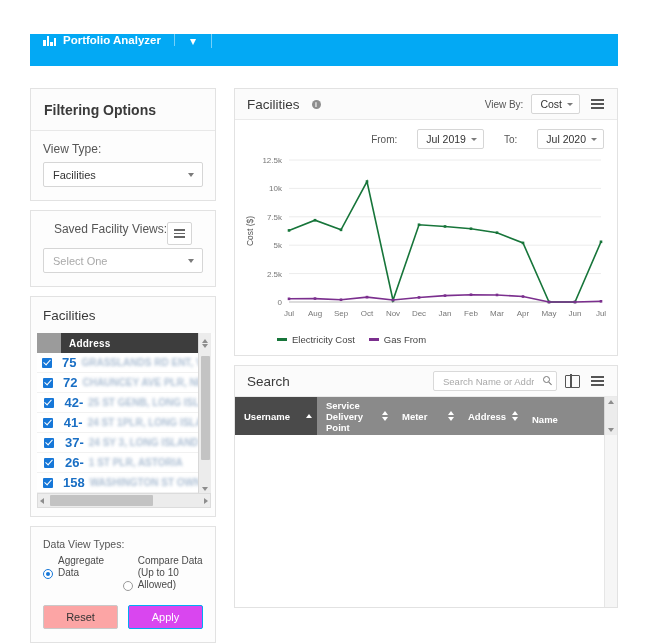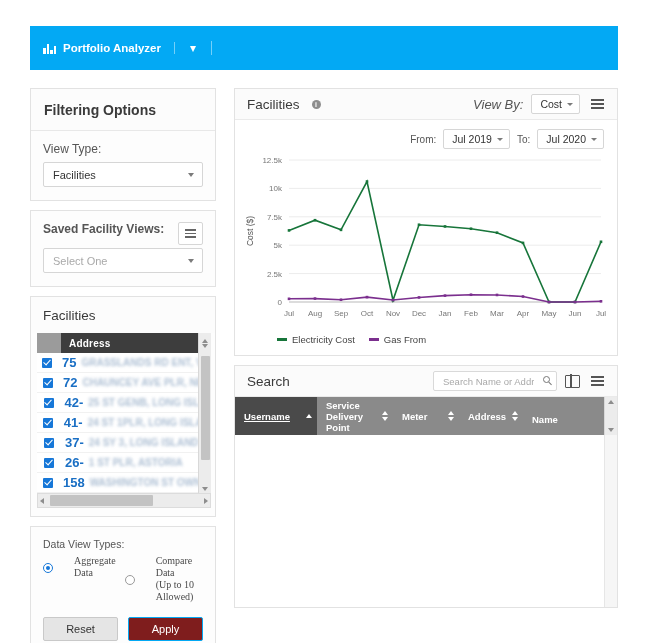--- a/index.html
+++ b/index.html
@@ -6,23 +6,23 @@
   html, body {
     margin: 0; padding: 0;
     background: #ffffff;
     font-family: "Liberation Sans", sans-serif;
     color: #333;
   }
   body { width: 650px; height: 643px; overflow: hidden; position: relative; }
 
   
   .topbar {
-    position: absolute; left: 30px; top: 26px; width: 588px; height: 44px;
+    position: absolute; left: 30px; top: 34px; width: 588px; height: 32px;
     background: #03A9F4;
-    display: flex; align-items: center;
+    display: flex; align-items: flex-start;
   }
   .topbar-brand {
     display: flex; align-items: center; gap: 7px;
     padding: 0 13px;
     color: #ffffff; font-size: 11.5px; font-weight: 600;
     border-right: 1px solid rgba(255,255,255,.45);
   }
   .topbar-caret {
     width: 37px; display: flex; align-items: center; justify-content: center;
     color: #fff; font-size: 12px;
@@ -57,21 +57,21 @@
     border-radius: 2px; display: flex; align-items: center;
     padding: 0 20px 0 9px; font-size: 11px; color: #333;
   }
   .select.placeholder { color: #a9a9a9; }
   .select .car {
     position: absolute; right: 8px; top: 50%; margin-top: -2px;
     width: 0; height: 0; border-left: 3.5px solid transparent;
     border-right: 3.5px solid transparent; border-top: 4px solid #7b7b7b;
   }
 
-  .saved-row { display: flex; align-items: flex-start; justify-content: space-between; font-weight: bold; }
+  .saved-row { display: flex; align-items: flex-start; justify-content: center; }
   .hamb-btn {
     width: 25px; height: 23px; border: 1px solid #d6d6d6; background: #fff;
     border-radius: 2px; display: flex; flex-direction: column;
     align-items: center; justify-content: center; gap: 2px;
   }
   .hamb-btn span { display: block; width: 11px; height: 1.6px; background: #666; }
 
   
   .fac-title {
     font-size: 13.5px; color: #3a3a3a; padding: 11px 12px 10px 12px;
@@ -126,72 +126,72 @@
     display: flex; align-items: center; justify-content: space-between;
     padding: 0 2px; margin: 0 4px 0 6px;
   }
   .hscroll .hthumb { height: 11px; background: #c3c3c3; flex: 0 0 auto; width: 103px; margin-left: 6px; border-radius: 1px; }
   .tri-left  { width:0;height:0;border-top:3.5px solid transparent;border-bottom:3.5px solid transparent;border-right:4px solid #8d8d8d; }
   .tri-right { width:0;height:0;border-top:3.5px solid transparent;border-bottom:3.5px solid transparent;border-left:4px solid #8d8d8d; }
 
   
   .dvt-label { font-size: 10.5px; color: #555; margin-bottom: 5px; }
   .radio-row { display: flex; align-items: flex-start; gap: 9px; }
-  .radio-item { display: flex; align-items: center; gap: 21px; font-family: Liberation Serif, serif; }
+  .radio-item { display: flex; align-items: flex-end; gap: 5px; }
   .radio {
     width: 10px; height: 10px; border-radius: 50%; border: 1px solid #9a9a9a;
     background: #fff; margin-top: 1px; flex: 0 0 auto; position: relative;
   }
   .radio.checked { border-color: #1677d8; }
   .radio.checked:after {
     content: ""; position: absolute; left: 2px; top: 2px; width: 4px; height: 4px;
     border-radius: 50%; background: #1677d8;
   }
   .radio-txt { font-size: 10px; color: #4a4a4a; line-height: 12px; }
   .sub-note { font-size: 10px; color: #4a4a4a; display: block; }
 
   .btn-row { display: flex; gap: 10px; margin-top: 14px; }
   .btn {
     flex: 1; height: 24px; display: flex; align-items: center; justify-content: center;
     font-size: 11px; border-radius: 2px;
   }
-  .btn-reset { background: #e5e5e5; border: 1px solid #c9c9c9; color: #333; }
-  .btn-apply { background: #7f1d1d; border: 1px solid #03A9F4; color: #fff; }
+  .btn-reset { background: #fca5a5; border: 1px solid #c9c9c9; color: #333; }
+  .btn-apply { background: #d946ef; border: 1px solid #03A9F4; color: #fff; }
 
   
   .content { position: absolute; left: 234px; top: 88px; width: 384px; }
   .rcard { background: #fff; border: 1px solid #e2e2e2; margin-bottom: 9px; }
   .rhead {
     height: 31px; background: #fbfbfb; border-bottom: 1px solid #eaeaea;
     display: flex; align-items: center; padding: 0 10px 0 12px; gap: 8px;
   }
   .rhead .rtitle { font-size: 13.5px; color: #3a3a3a; }
   .info-ico {
     width: 9px; height: 9px; border-radius: 50%; background: #8d8d8d;
     color: #fff; font-size: 7px; line-height: 9px; text-align: center;
     margin-left: 4px; font-weight: bold; display:inline-block;
   }
   .spacer { flex: 1; }
-  .viewby-lbl { font-size: 13px; color: #555; font-style: italic; }
+  .viewby-lbl { font-size: 10px; color: #555; }
   .mini-select {
     position: relative; height: 20px; border: 1px solid #d6d6d6; background: #fff;
     border-radius: 2px; display: flex; align-items: center;
     padding: 0 17px 0 8px; font-size: 10.5px; color: #333;
   }
   .mini-select .car2 {
     position: absolute; right: 6px; top: 50%; margin-top: -1.5px;
     width: 0; height: 0; border-left: 3px solid transparent;
     border-right: 3px solid transparent; border-top: 3.5px solid #7b7b7b;
   }
   .burger { display: flex; flex-direction: column; gap: 2.3px; padding: 3px; }
   .burger span { display: block; width: 13px; height: 1.8px; background: #555; }
 
   .daterow {
     display: flex; align-items: center; justify-content: flex-end;
-    gap: 7px; padding: 9px 13px 3px 0;
+    gap: 20px; padding: 9px 13px 3px 0;
   }
   .daterow .dl { font-size: 10px; color: #555; }
 
   
   .chart-area { position: relative; height: 180px; margin: 0 10px 0 6px; }
   .chart-svg { display: block; }
   .legend { display: flex; gap: 14px; padding: 2px 0 10px 42px; }
   .legend-item { display: flex; align-items: center; gap: 5px; font-size: 9.5px; color: #444; }
   .legend-dash { width: 10px; height: 2.5px; display: block; }
 
@@ -219,21 +219,21 @@
   }
   .col-ico:after {
     content: ""; position: absolute; left: 4px; top: -1.5px; bottom: -1.5px; width: 1.5px; background: #555;
   }
 
   .dtable-head { display: flex; height: 38px; background: #8a8a8a; }
   .dth {
     display: flex; align-items: center; color: #fff; font-size: 9.5px;
     font-weight: bold; padding: 0 5px 0 9px; position: relative;
   }
-  .dth.first { background: #4a4a4a; text-decoration: underline; }
+  .dth.first { background: #4a4a4a; }
   .sort-asc { width:0;height:0;border-left:3px solid transparent;border-right:3px solid transparent;border-bottom:4.5px solid #fff; margin-left: auto; }
   .sort-both { margin-left: auto; display:flex;flex-direction:column;gap:2px;align-items:center; }
   .sort-both .u { width:0;height:0;border-left:3px solid transparent;border-right:3px solid transparent;border-bottom:4px solid #fff; }
   .sort-both .d { width:0;height:0;border-left:3px solid transparent;border-right:3px solid transparent;border-top:4px solid #fff; }
   .dscroll {
     width: 13px; background: #ececec; border-left: 1px solid #d8d8d8;
     display: flex; flex-direction: column; align-items: center; justify-content: space-between;
     padding: 3px 0;
   }
   .dbody { height: 172px; background: #fff; display: flex; }

